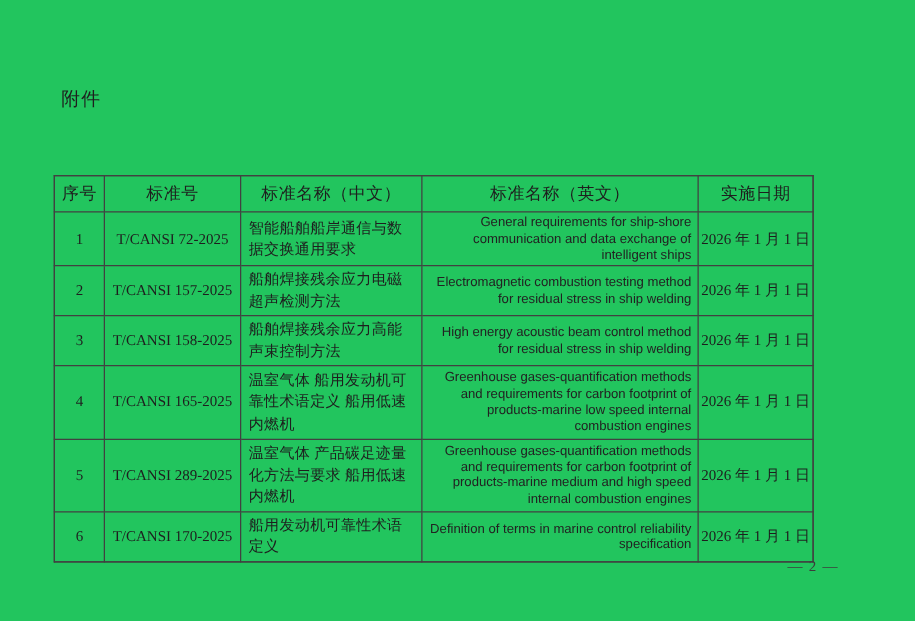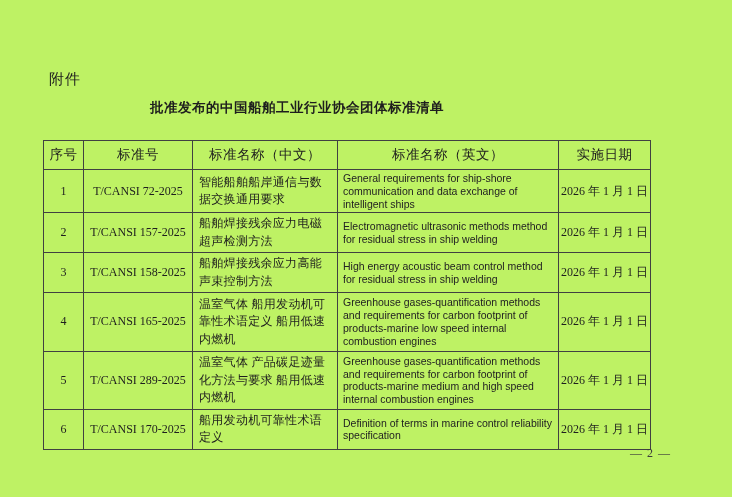--- a/index.html
+++ b/index.html
@@ -4,21 +4,21 @@
 <style>
   html, body {
     margin: 0;
     padding: 0;
     background: #ffffff;
   }
   .page {
     position: relative;
     width: 732px;
     height: 497px;
-    background: #bef264;
+    background: #22c55e;
     font-family: "Liberation Serif", "DejaVu Serif", serif;
     color: #1e1e1e;
     overflow: hidden;
   }
   .attachment {
     position: absolute;
     left: 49px;
     top: 70px;
     font-size: 15px;
     letter-spacing: 1px;
@@ -67,21 +67,21 @@
   td.c-cn {
     font-size: 12px;
     text-align: left;
     padding: 2px 6px;
     line-height: 1.45;
     letter-spacing: 0.3px;
   }
   td.c-en {
     font-family: "Liberation Sans", "DejaVu Sans", sans-serif;
     font-size: 10.5px;
-    text-align: left;
+    text-align: right;
     padding: 2px 5px;
     line-height: 1.22;
     color: #222;
   }
   tbody tr:nth-child(1) { height: 42px; }
   tbody tr:nth-child(2) { height: 37px; }
   tbody tr:nth-child(3) { height: 38px; }
   tbody tr:nth-child(4) { height: 59px; }
   tbody tr:nth-child(5) { height: 58px; }
   tbody tr:nth-child(6) { height: 34px; }
@@ -95,21 +95,20 @@
     white-space: nowrap;
   }
 </style>
 </head>
 <body>
 
 <div class="page">
 
   <div class="attachment">附件</div>
 
-  <div class="doc-title">批准发布的中国船舶工业行业协会团体标准清单</div>
 
   <table class="standards">
     <colgroup>
       <col style="width:40px">
       <col style="width:109px">
       <col style="width:145px">
       <col style="width:221px">
       <col style="width:92px">
     </colgroup>
     <thead>
@@ -126,21 +125,21 @@
           <td class="c-no">1</td>
           <td class="c-std">T/CANSI 72-2025</td>
           <td class="c-cn">智能船舶船岸通信与数据交换通用要求</td>
           <td class="c-en">General requirements for ship-shore communication and data exchange of intelligent ships</td>
           <td class="c-date">2026 年 1 月 1 日</td>
         </tr>
         <tr>
           <td class="c-no">2</td>
           <td class="c-std">T/CANSI 157-2025</td>
           <td class="c-cn">船舶焊接残余应力电磁超声检测方法</td>
-          <td class="c-en">Electromagnetic ultrasonic methods method for residual stress in ship welding</td>
+          <td class="c-en">Electromagnetic combustion testing method for residual stress in ship welding</td>
           <td class="c-date">2026 年 1 月 1 日</td>
         </tr>
         <tr>
           <td class="c-no">3</td>
           <td class="c-std">T/CANSI 158-2025</td>
           <td class="c-cn">船舶焊接残余应力高能声束控制方法</td>
           <td class="c-en">High energy acoustic beam control method for residual stress in ship welding</td>
           <td class="c-date">2026 年 1 月 1 日</td>
         </tr>
         <tr>

